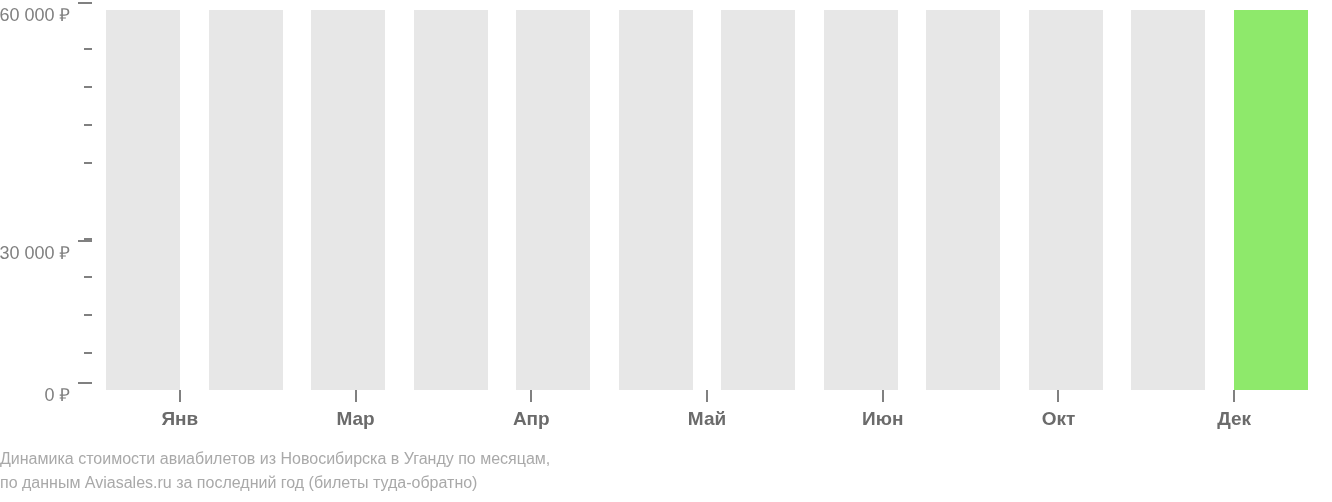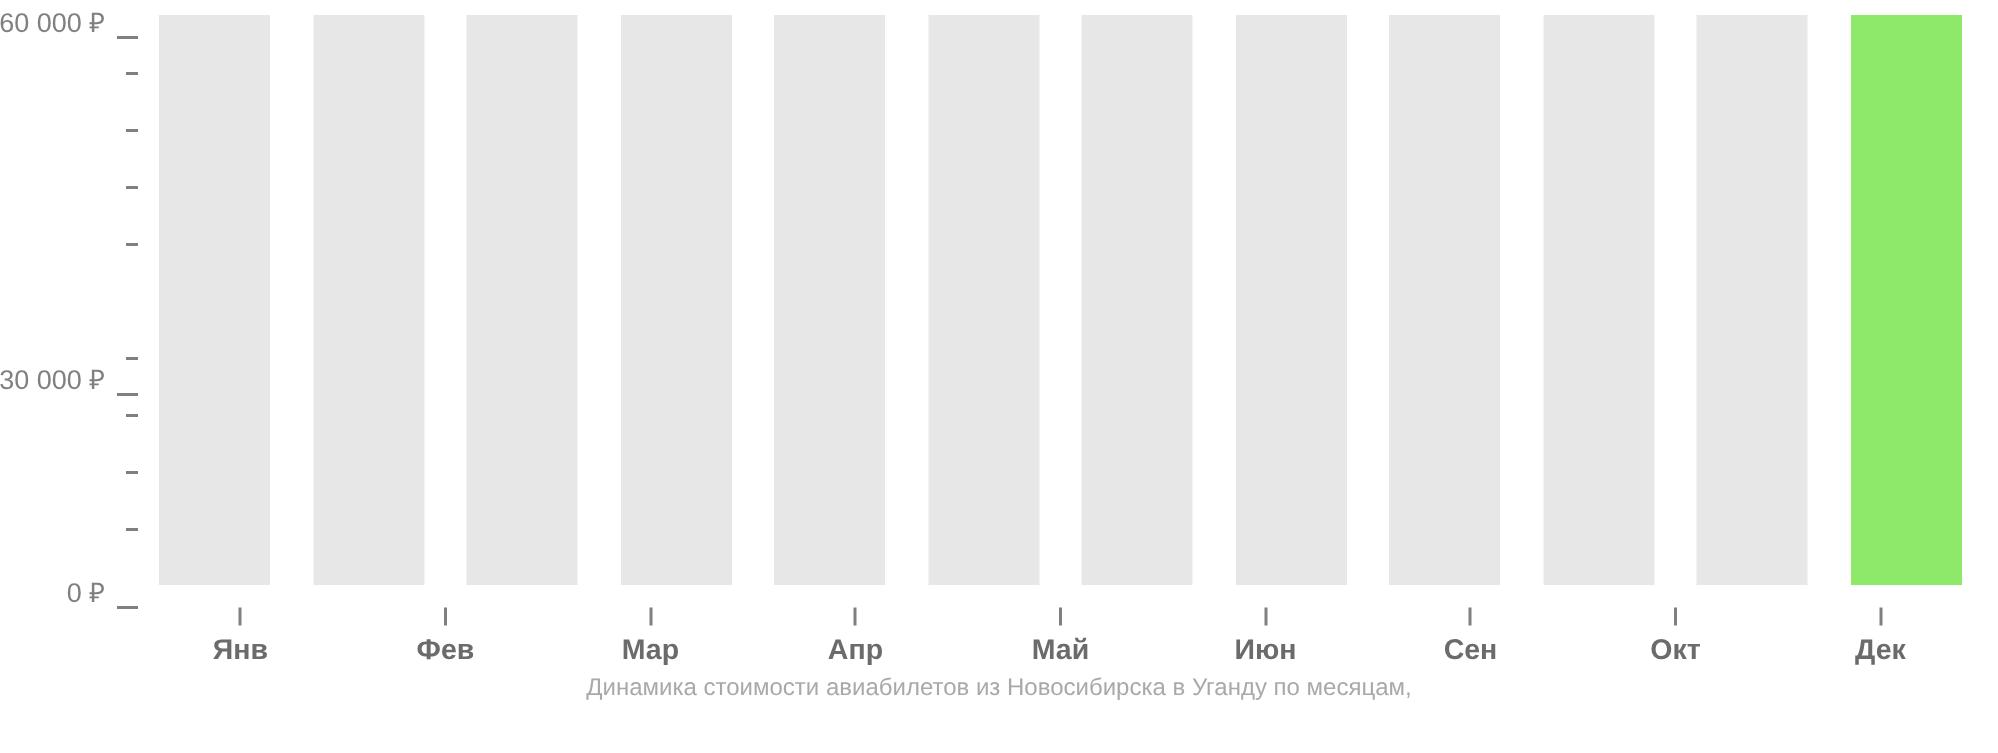--- a/index.html
+++ b/index.html
@@ -21,21 +21,21 @@
     position: absolute;
     left: 0;
     top: 0;
     width: 92px;
     height: 400px;
   }
   .y-tick {
     position: absolute;
     right: 0;
     display: flex;
-    align-items: flex-end;
+    align-items: flex-start;
     justify-content: flex-end;
     font-size: 18px;
     color: #808080;
     white-space: nowrap;
   }
   .y-tick .dash {
     display: inline-block;
     width: 14px;
     height: 2px;
     background: #808080;
@@ -78,25 +78,24 @@
   .bar {
     width: 72%;
     background: #e7e7e7;
   }
   .bar.green {
     background: #8ee96b;
   }
   .x-axis {
     position: absolute;
     left: 92px;
-    top: 405px;
+    top: 390px;
     width: 1230px;
     height: 40px;
     display: flex;
-    justify-content: flex-end;
   }
   .x-tick {
     flex: 1 1 0;
     display: flex;
     flex-direction: column;
     align-items: center;
   }
   .x-dash {
     width: 2px;
     height: 12px;
@@ -105,21 +104,21 @@
   .x-label {
     margin-top: 6px;
     font-size: 19px;
     font-weight: bold;
     color: #6b6b6b;
   }
   .caption {
     position: absolute;
     left: 0;
     width: 1332px;
-    text-align: center;
+    text-align: left;
     font-size: 16px;
     color: #a9a9a9;
   }
   .caption.line1 { top: 450px; }
   .caption.line2 { top: 474px; }
 </style>
 </head>
 <body>
 <div class="chart-container">
 
@@ -190,47 +189,40 @@
     </div>
   </div>
 
   <div class="x-axis">
     <div class="x-tick">
         <div class="x-dash"></div>
         <div class="x-label">Янв</div>
       </div>
     <div class="x-tick">
         <div class="x-dash"></div>
-        <div class="x-label">Фев</div>
-      </div>
-    <div class="x-tick">
-        <div class="x-dash"></div>
         <div class="x-label">Мар</div>
       </div>
     <div class="x-tick">
         <div class="x-dash"></div>
         <div class="x-label">Апр</div>
       </div>
     <div class="x-tick">
         <div class="x-dash"></div>
         <div class="x-label">Май</div>
       </div>
     <div class="x-tick">
         <div class="x-dash"></div>
         <div class="x-label">Июн</div>
       </div>
     <div class="x-tick">
         <div class="x-dash"></div>
-        <div class="x-label">Сен</div>
-      </div>
-    <div class="x-tick">
-        <div class="x-dash"></div>
         <div class="x-label">Окт</div>
       </div>
     <div class="x-tick">
         <div class="x-dash"></div>
         <div class="x-label">Дек</div>
       </div>
   </div>
 
   <div class="caption line1">Динамика стоимости авиабилетов из Новосибирска в Уганду по месяцам,</div>
+  <div class="caption line2">по данным Aviasales.ru за последний год (билеты туда-обратно)</div>
 
 </div>
 
 </body></html>

